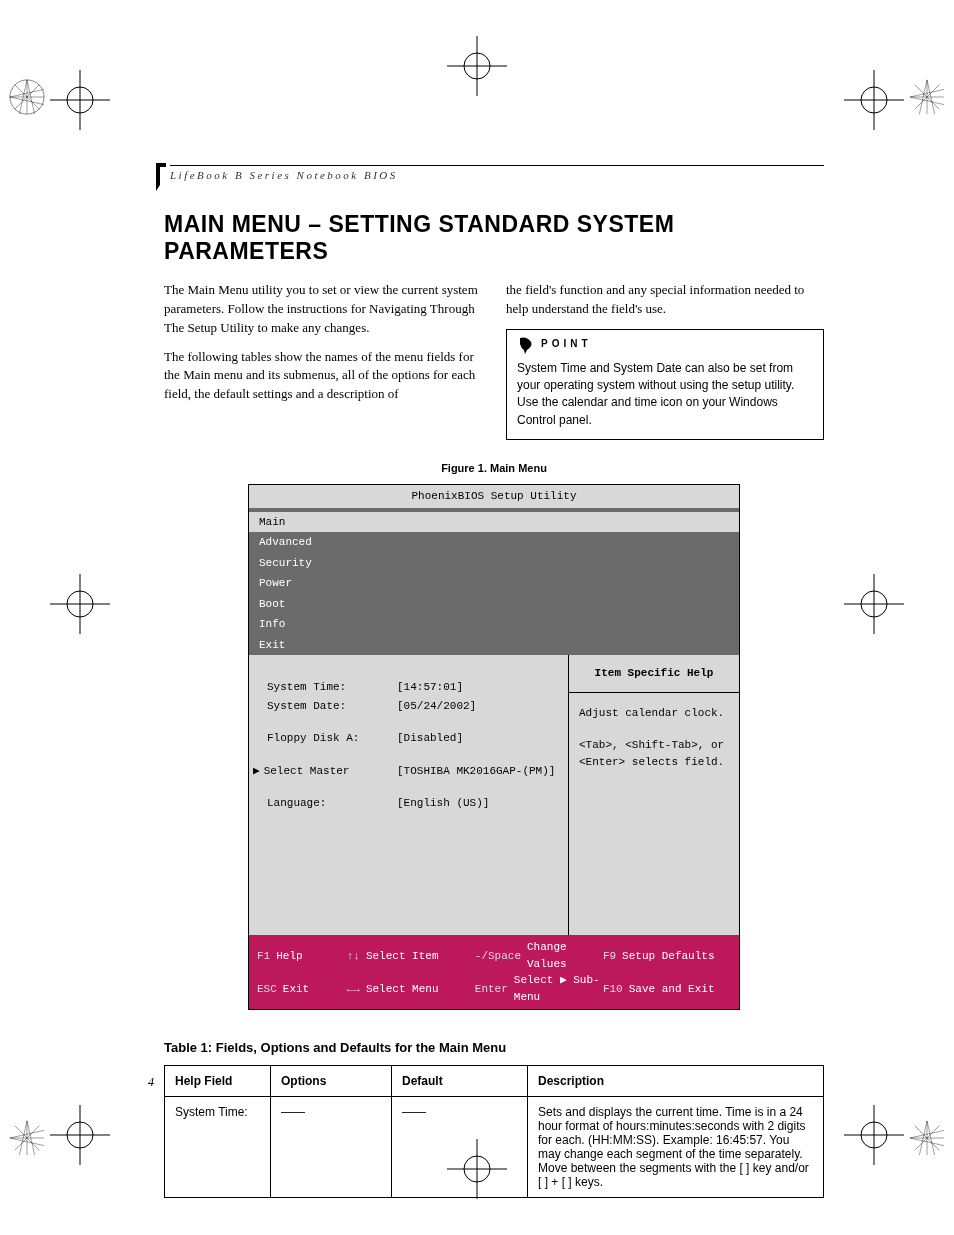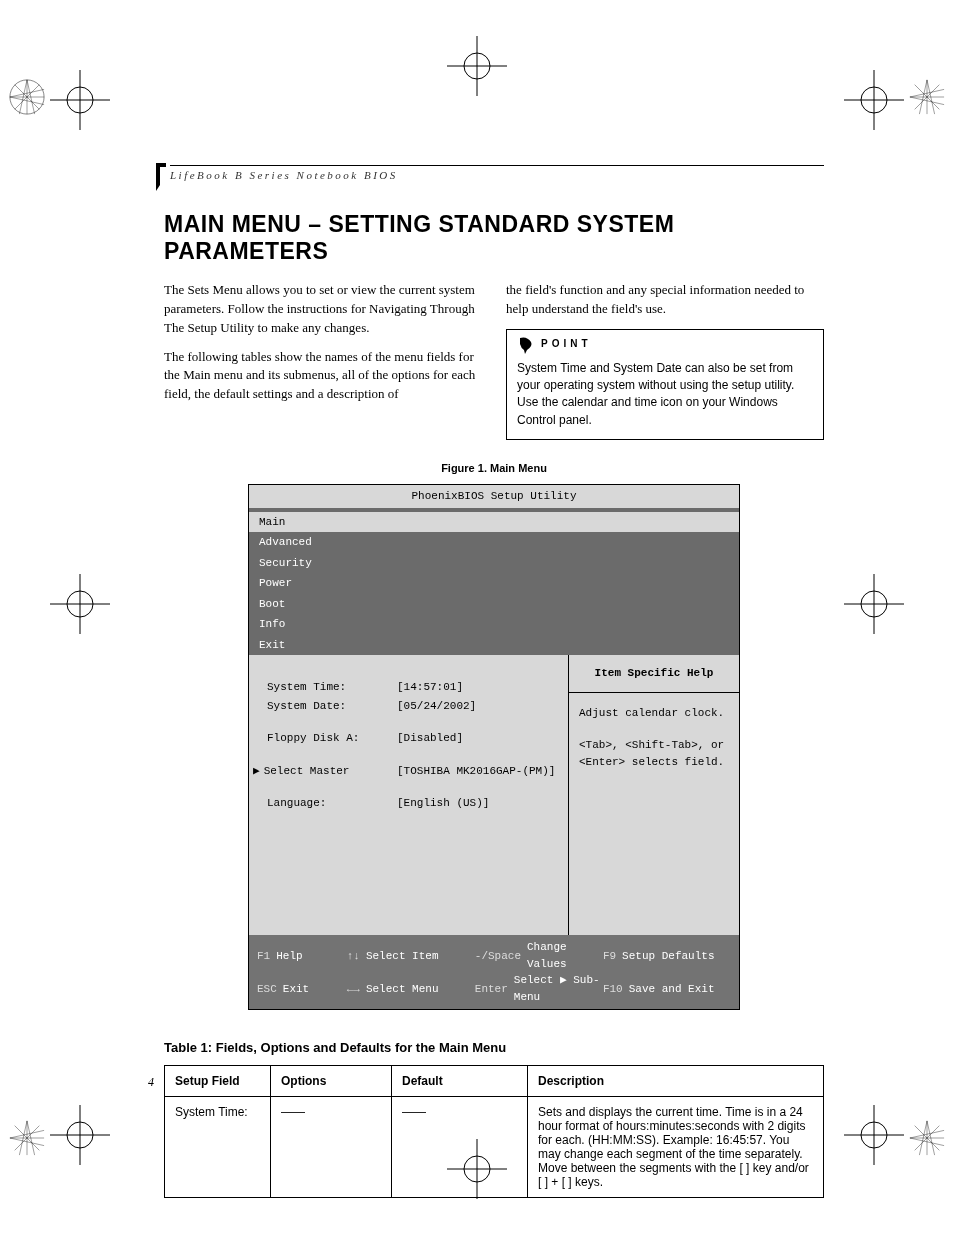--- a/index.html
+++ b/index.html
@@ -159,21 +159,21 @@
   .bios-help-body {
     padding: 12px 10px;
   }
   .bios-row {
     display: flex;
     margin-bottom: 2px;
   }
   .bios-row .label { width: 130px; display:flex; align-items:center; gap:4px;}
   .bios-row.gap { margin-top: 16px; }
   .bios-footer {
-    background: #737373;
+    background: #be185d;
     color: #fff;
     padding: 4px 8px;
   }
   .bios-footer-row { display:flex; }
   .bios-footer-row > div { flex:1; display:flex; gap:6px; align-items:center;}
   .key { color: #ddd; }
 
   .table-caption {
     font-family: Arial, sans-serif;
     font-weight: bold;
@@ -310,21 +310,21 @@
     <div style="border-top:1px solid #000; margin-left:6px; padding-top:3px;">
       <div class="running-head">LifeBook B Series Notebook BIOS</div>
     </div>
   </div>
 
   <h1 class="title">MAIN MENU – SETTING STANDARD SYSTEM PARAMETERS</h1>
 
   <div class="columns">
     <div class="col">
       <p class="para">
-        <span>The Sets Menu allows you to set or view the current system parameters. Follow the instructions for </span><span class="nav-link">Navigating Through The Setup Utility</span><span> to make any changes.</span>
+        <span>The Main Menu utility you to set or view the current system parameters. Follow the instructions for </span><span class="nav-link">Navigating Through The Setup Utility</span><span> to make any changes.</span>
       </p>
       <p class="para">The following tables show the names of the menu fields for the Main menu and its submenus, all of the options for each field, the default settings and a description of</p>
     </div>
     <div class="col">
       <p class="para">the field's function and any special information needed to help understand the field's use.</p>
       <div class="point-box">
         <div class="point-head">
           <svg width="18" height="18">
               <path d="M3 2 Q10 0 14 6 Q16 10 10 14 L8 18 L7 14 Q4 12 3 8 Z" fill="#000"></path>
             </svg>
@@ -421,21 +421,21 @@
             <span>Save and Exit</span>
           </div>
       </div>
     </div>
   </div>
 
   <div class="table-caption">Table 1: Fields, Options and Defaults for the Main Menu</div>
   <table class="fields">
     <thead>
       <tr>
-        <th style="width:85px">Setup Field</th>
+        <th style="width:85px">Help Field</th>
         <th style="width:100px">Options</th>
         <th style="width:115px">Default</th>
         <th>Description</th>
       </tr>
     </thead>
     <tbody>
       <tr>
         <td>System Time:</td>
         <td>——</td>
         <td>——</td>

